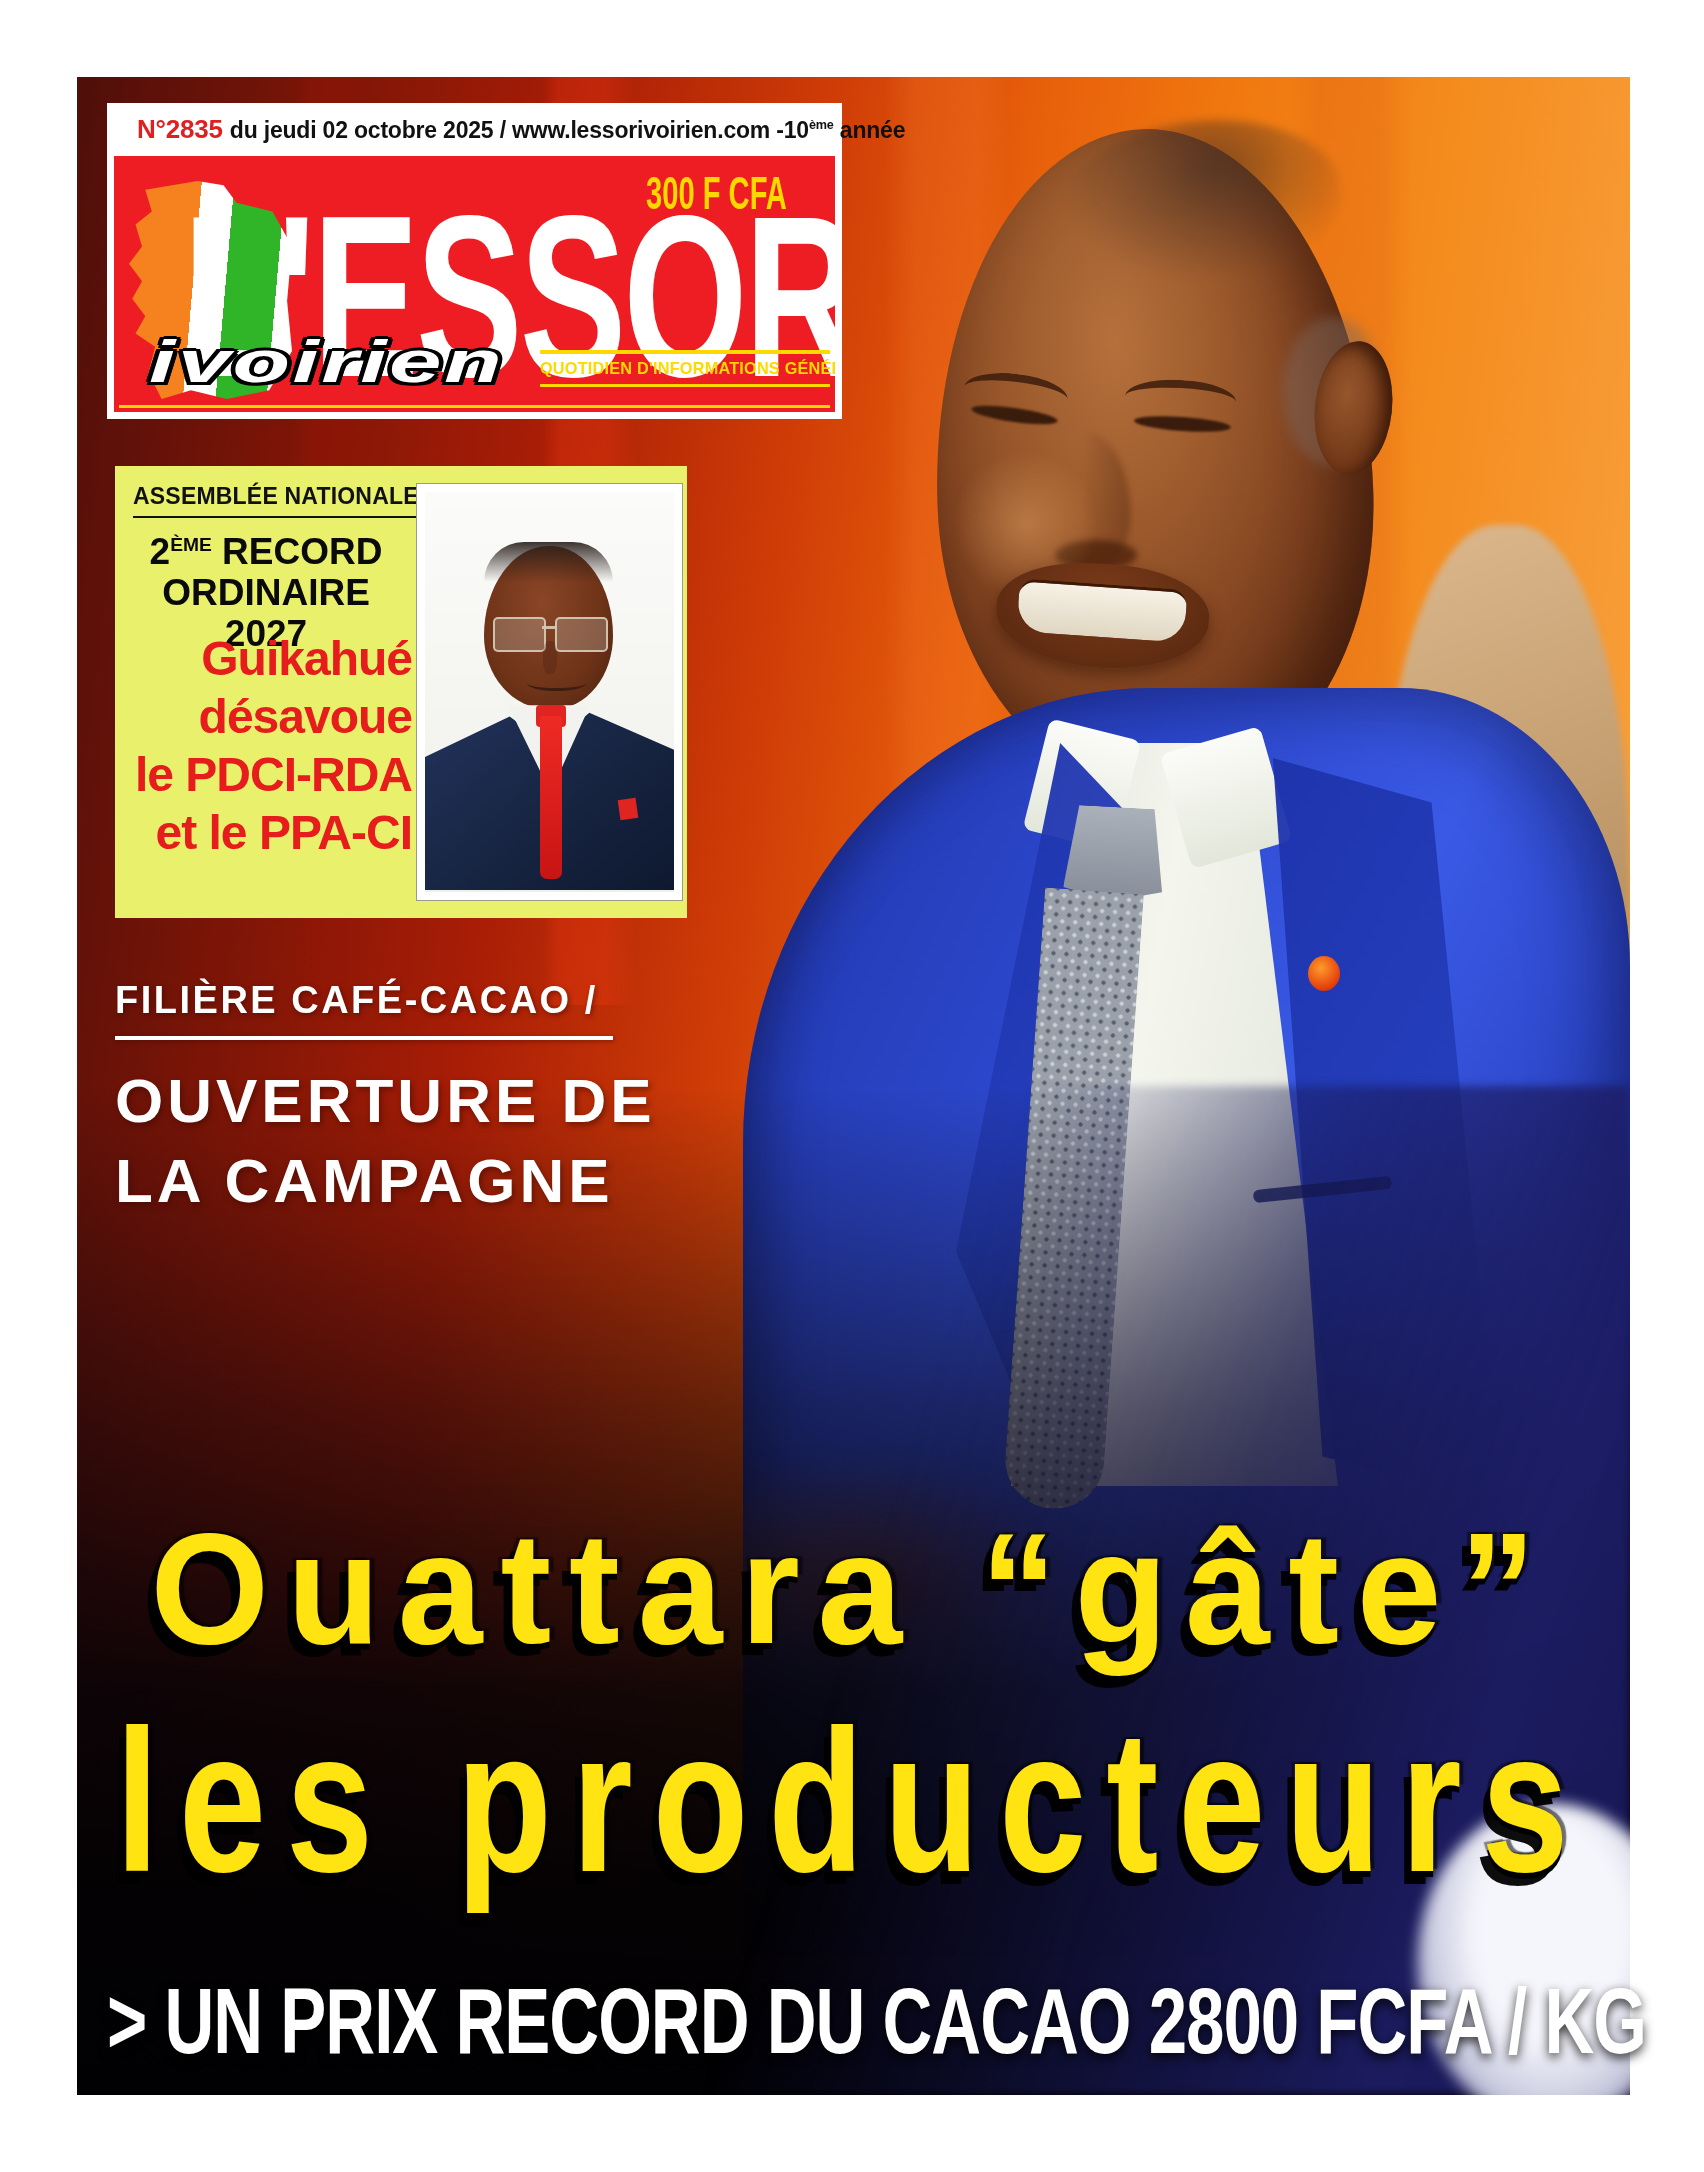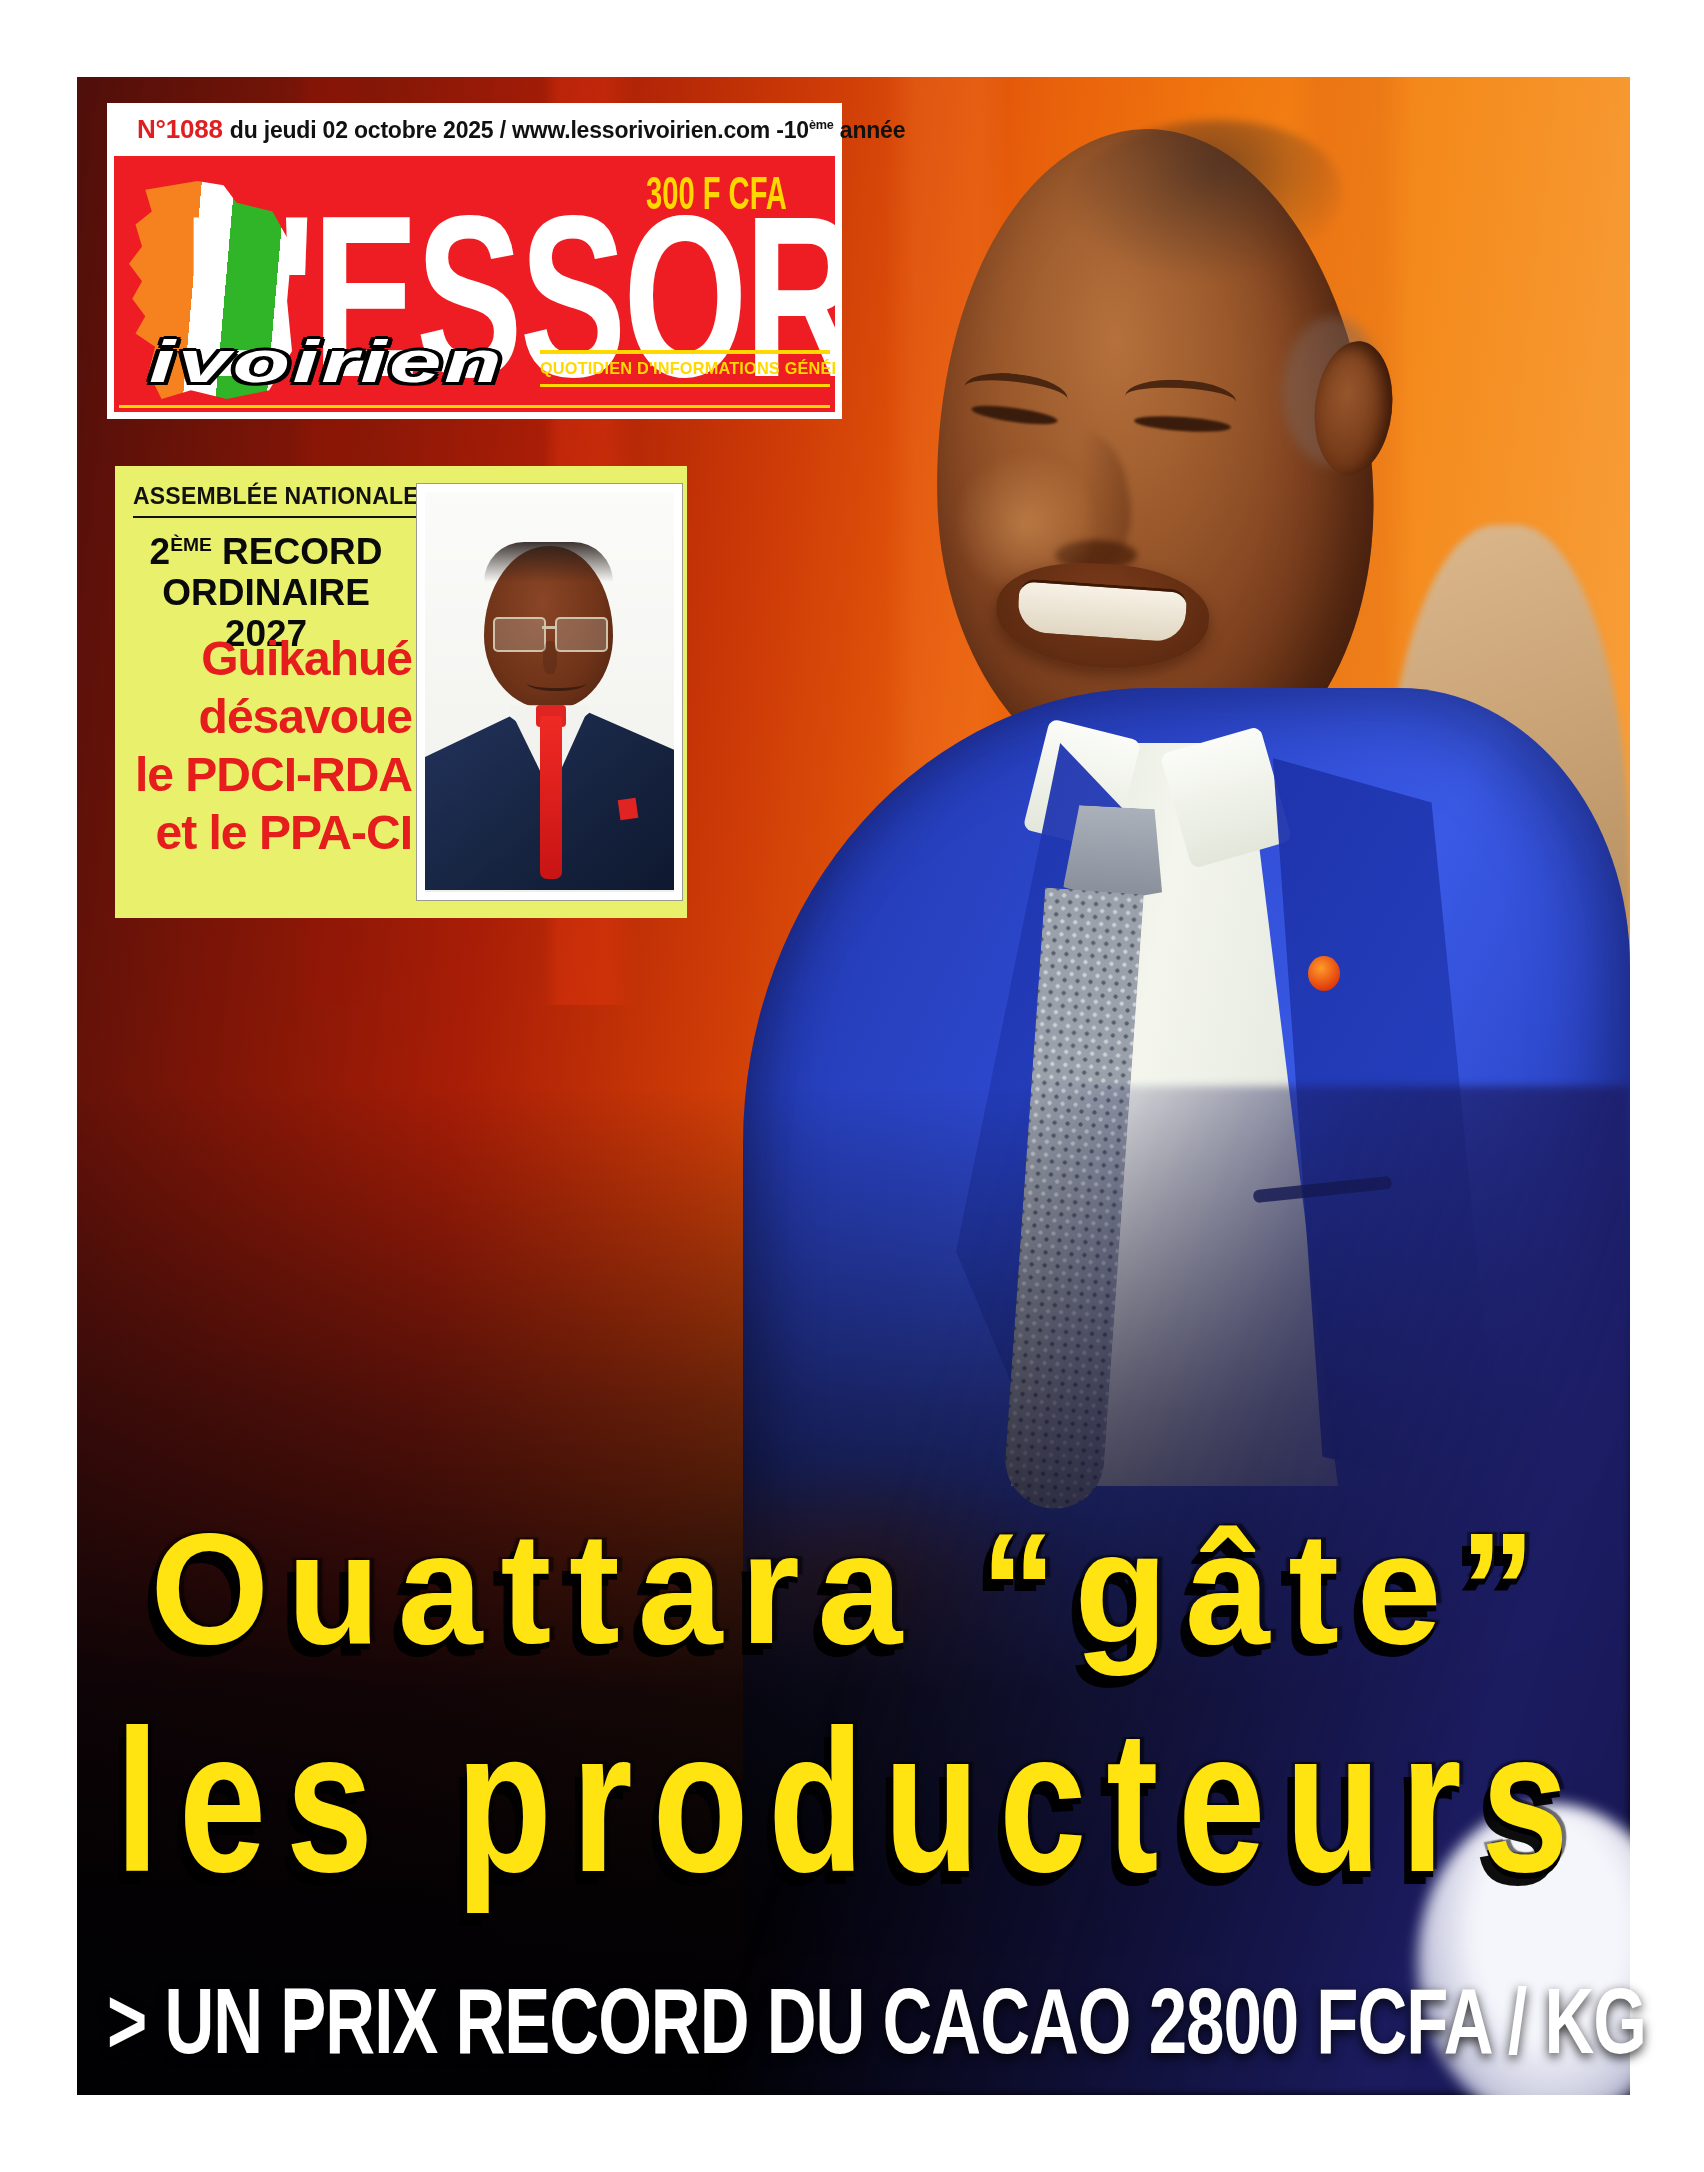--- a/index.html
+++ b/index.html
@@ -200,21 +200,21 @@
 
     <div class="hand-blur"></div>
     <div class="slate-blur"></div>
     <div class="shade"></div>
     <div class="navy"></div>
     <div class="white-blob"></div>
   </div>
 
   <header class="masthead-frame">
     <div class="issue-bar">
-      <span class="issue-num">N°1088</span><span>du jeudi 02 octobre 2025 / www.lessorivoirien.com -10</span><sup>ème</sup><span> année</span>
+      <span class="issue-num">N°2835</span><span>du jeudi 02 octobre 2025 / www.lessorivoirien.com -10</span><sup>ème</sup><span> année</span>
     </div>
     <div class="logo-box">
       <div class="map"></div>
       <div class="price">300 F CFA</div>
       <div class="mast-title">L'ESSOR</div>
       <div class="mast-sub">ivoirien</div>
       <div class="tagline-wrap">
         <span class="yline"></span>
         <span class="tagline">QUOTIDIEN D'INFORMATIONS GÉNÉRALES</span>
         <span class="yline"></span>
@@ -248,20 +248,26 @@
         <div class="g-smile"></div>
         <div class="g-suit"></div>
         <div class="g-shirt"></div>
         <div class="g-tie-knot"></div>
         <div class="g-tie"></div>
         <div class="g-pocket"></div>
       </div>
     </figure>
   </section>
 
+  <section class="lead">
+    <div class="lead-kicker">FILIÈRE CAFÉ-CACAO /</div>
+    <div class="lead-rule"></div>
+    <div class="lead-line l1">OUVERTURE DE</div>
+    <div class="lead-line l2">LA CAMPAGNE</div>
+  </section>
 
   <div class="hl hl1">Ouattara “gâte”</div>
   <div class="hl hl2">les producteurs</div>
 
   <div class="subhl">&gt; UN PRIX RECORD DU CACAO 2800 FCFA / KG</div>
 
 </div>
 
 
 </body></html>

